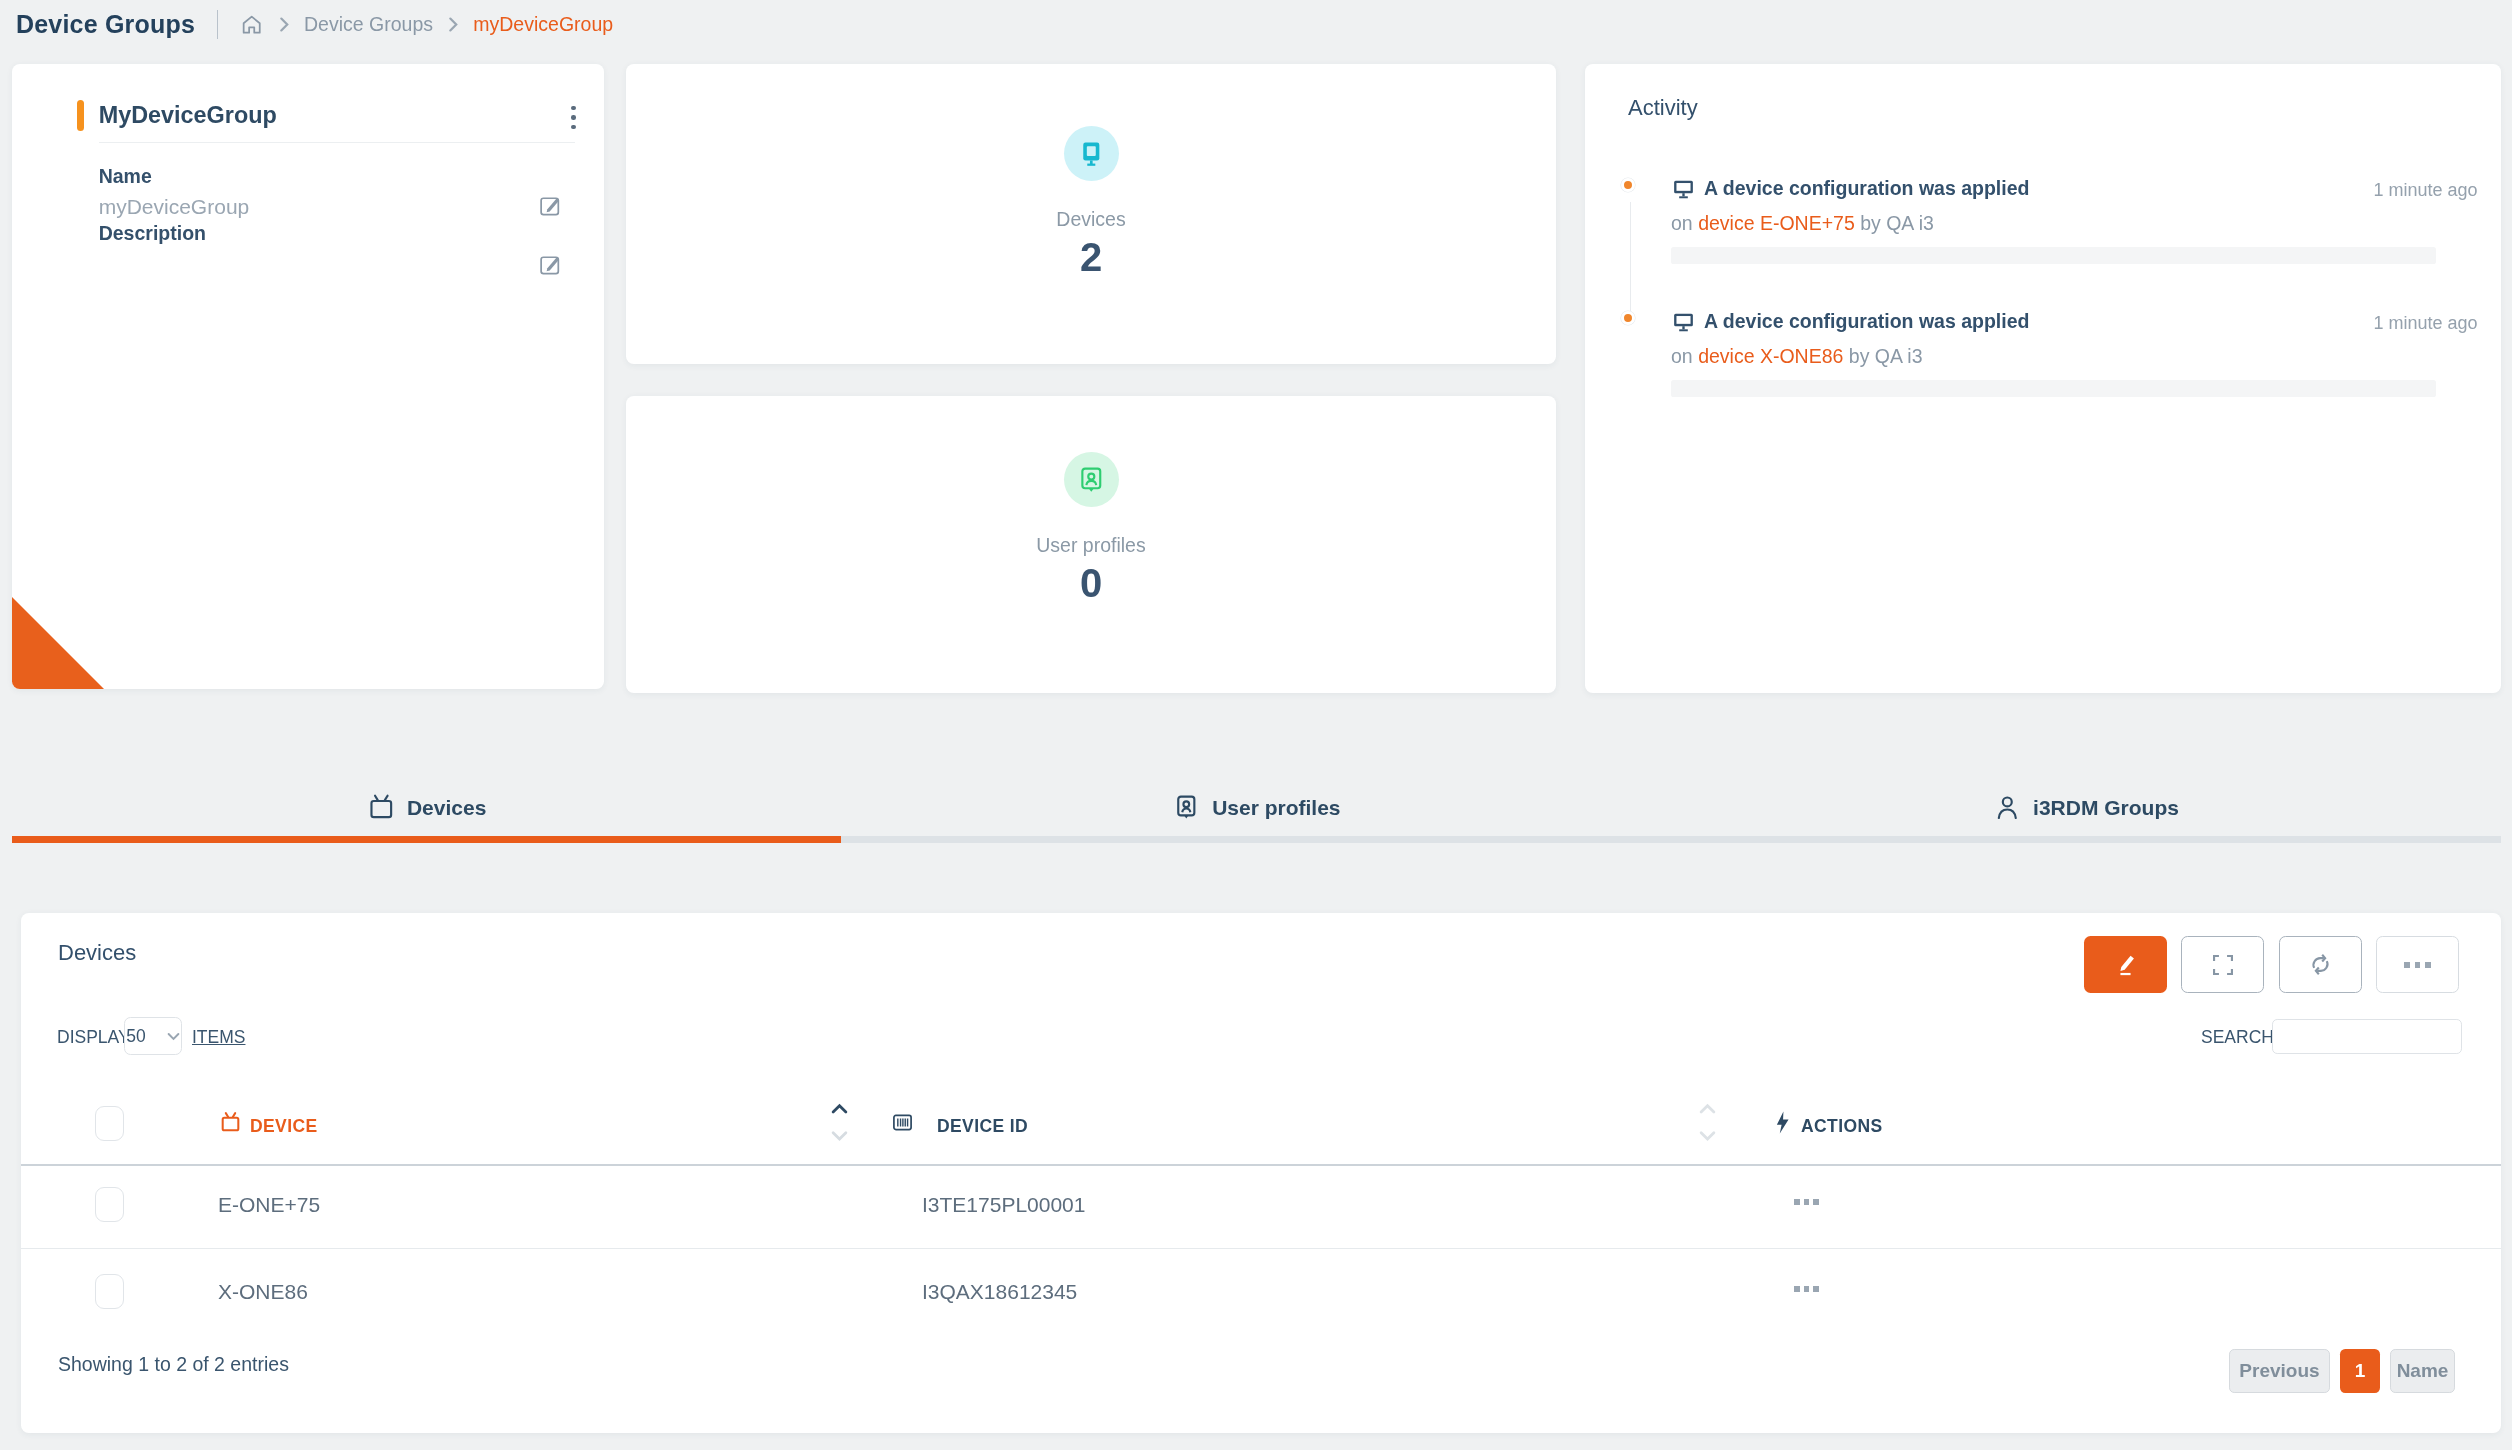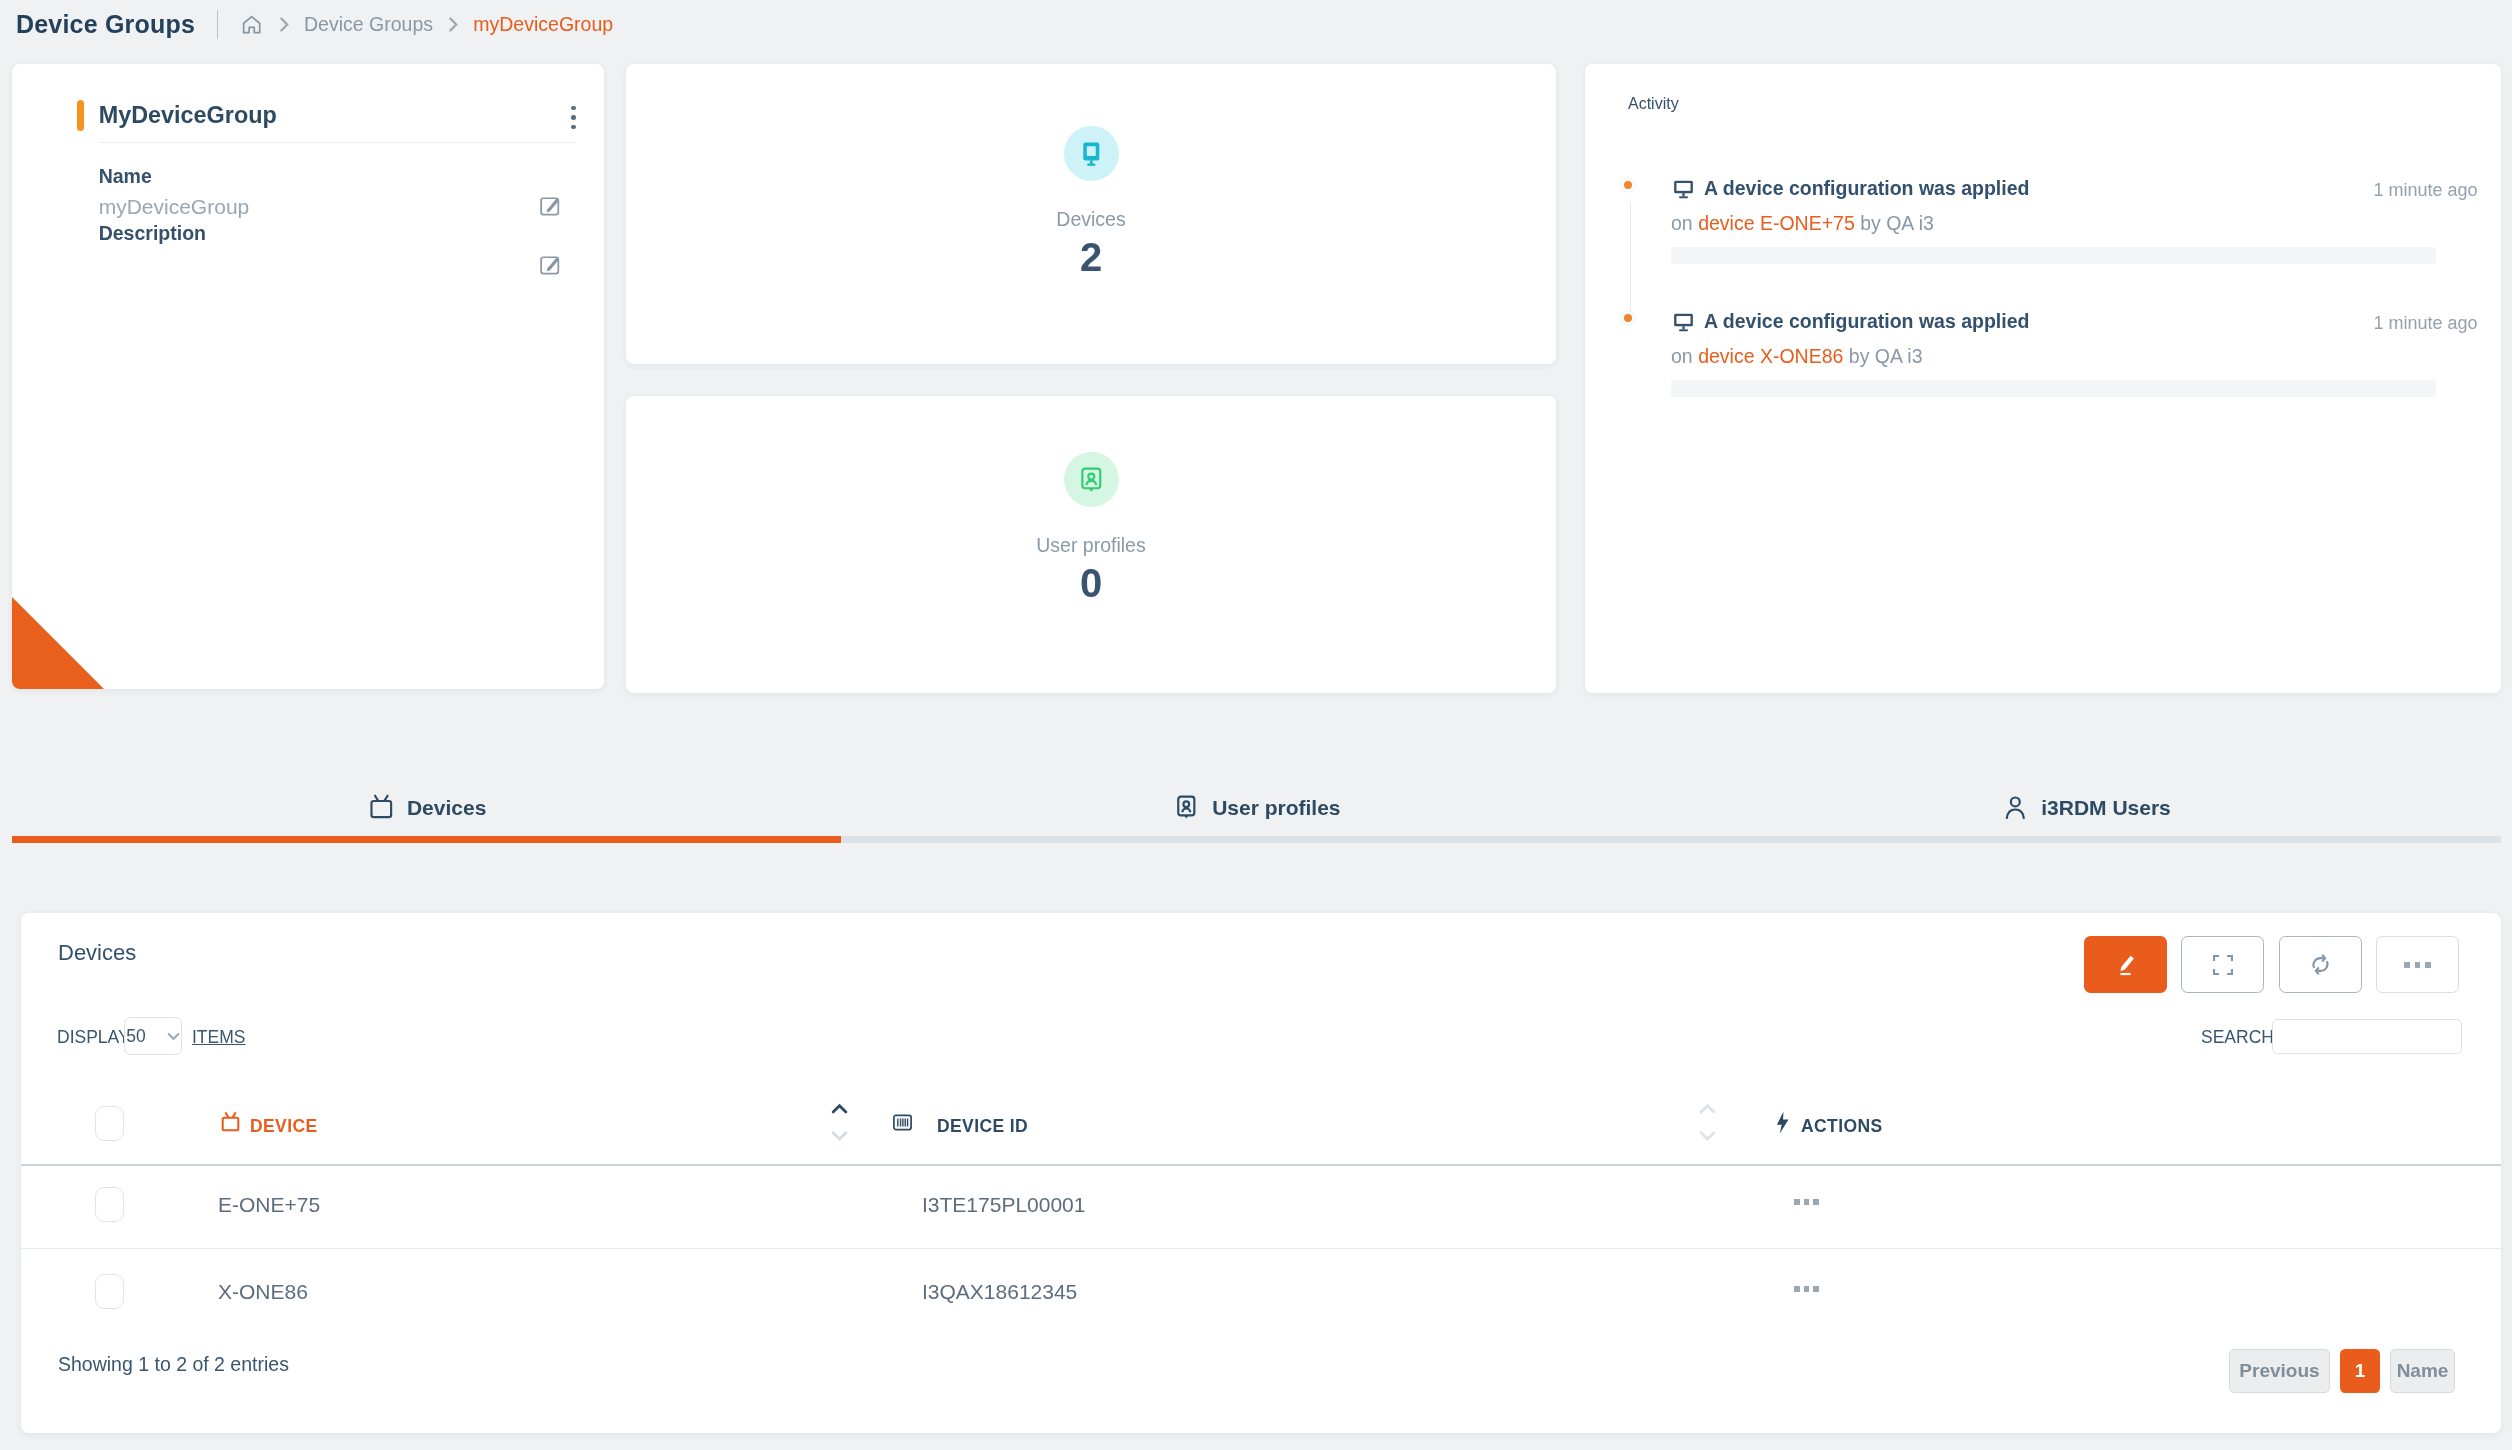--- a/index.html
+++ b/index.html
@@ -49,21 +49,21 @@
   #stat-devices { left:626px; top:64px; width:930px; height:300px; padding-top:62px; }
   #stat-users   { left:626px; top:396px; width:930px; height:297px; padding-top:56px; }
   .stat-circle { width:55px; height:55px; border-radius:50%; display:flex; align-items:center; justify-content:center; }
   .stat-circle.cyan  { background:#cdf2f8; }
   .stat-circle.green { background:#d6f6e4; }
   .stat-label { margin-top:27px; font-size:19.5px; color:#8b99a6; }
   .stat-value { margin-top:3.9px; font-size:40px; font-weight:bold; color:#3a5470; }
 
   
   #activity-card { left:1585px; top:64px; width:916px; height:629px; }
-  .activity-title { position:absolute; left:43px; top:31px; font-size:16px; color:#33506c; }
+  .activity-title { position:absolute; left:43px; top:31px; font-size:22px; color:#33506c; }
   .timeline-line { position:absolute; left:45px; top:138px; width:1.3px; height:112px; background:#e8ebee; }
   .tl-dot { position:absolute; left:36px; width:14.3px; height:14.3px; border-radius:50%; background:#f0862c; border:3.2px solid #ffffff; box-shadow:0 0 0 0.6px #e5e9ec; }
   .act-icon { position:absolute; left:86px; }
   .act-title { position:absolute; left:119px; font-size:19.5px; font-weight:bold; color:#33506c; }
   .act-time { position:absolute; right:23.4px; font-size:18px; color:#95a1ad; }
   .act-line2 { position:absolute; left:86px; font-size:19.5px; color:#8a98a6; }
   .act-link { color:#e95c1b; cursor:pointer; }
   .act-skeleton { position:absolute; left:86px; width:765px; height:17px; border-radius:2.6px; background:#f4f5f6; }
 
   
@@ -251,21 +251,21 @@
           <path d="M11.5 21.5 C12 18.4 14.2 17.4 16 17.4 C17.8 17.4 20 18.4 20.5 21.5"></path>
           <path d="M13.5 25 L16 28.5 L18.5 25" fill="#2d4a63" stroke="none"></path>
         </svg>
       <span class="tab-label">User profiles</span>
     </div>
     <div class="tab">
       <svg width="28.6" height="28.6" viewBox="0 0 32 32" fill="none" stroke="#2d4a63" stroke-width="2.4" stroke-linecap="round">
           <circle cx="16" cy="10" r="5"></circle>
           <path d="M6.5 28 C7.5 20.5 12 18.5 16 18.5 C20 18.5 24.5 20.5 25.5 28"></path>
         </svg>
-      <span class="tab-label">i3RDM Users</span>
+      <span class="tab-label">i3RDM Groups</span>
     </div>
   </div>
   <div class="tabs-underline">
     <div class="active-seg"></div>
   </div>
 </div>
 
 <div class="card" id="table-card">
   <div class="table-title">Devices</div>
 

